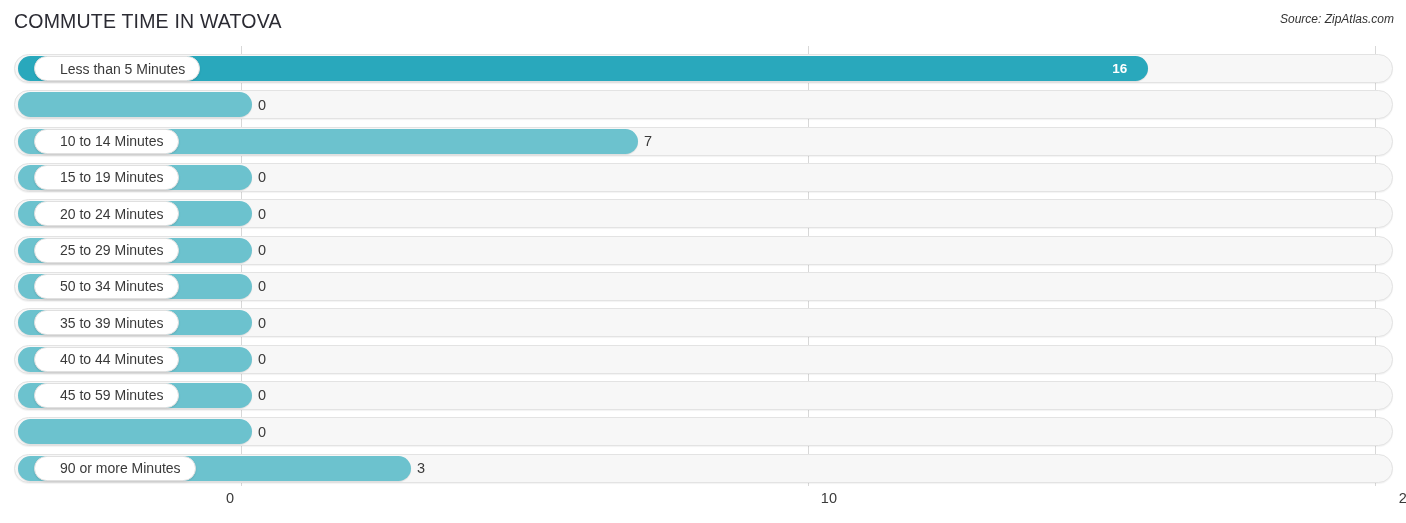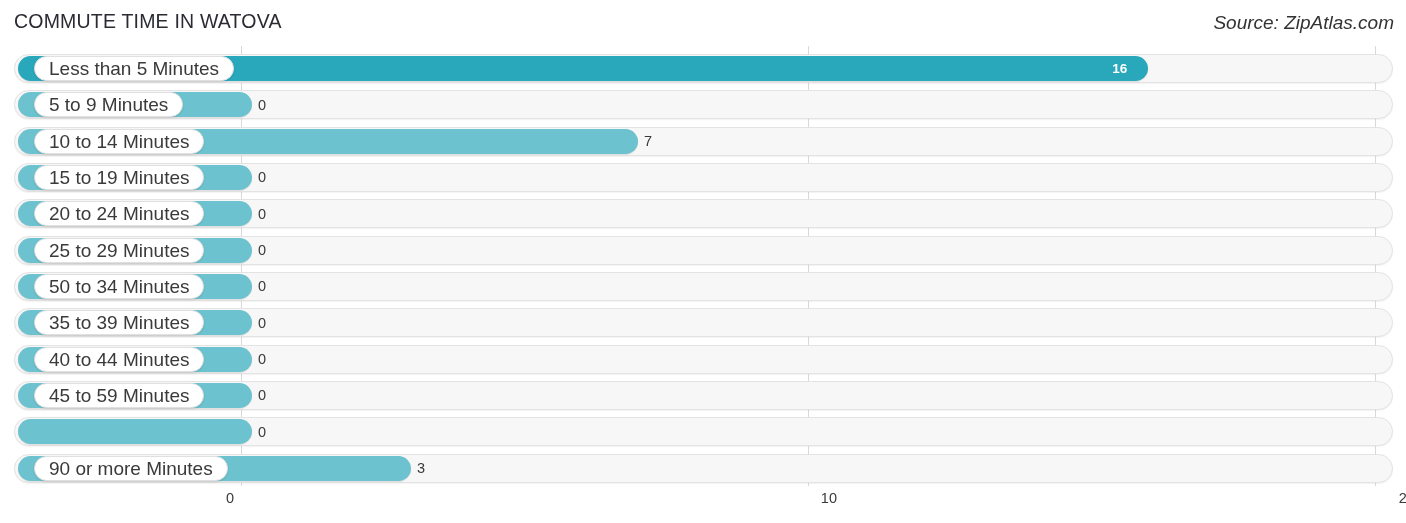--- a/index.html
+++ b/index.html
@@ -38,21 +38,21 @@
     font-size: 19.5px;
     font-weight: 400;
     letter-spacing: 0.2px;
     color: #2b2b33;
     white-space: nowrap;
   }
   .source-note {
     position: absolute;
     right: 12px;
     top: 12px;
-    font-size: 19px;
+    font-size: 12px;
     font-style: italic;
     color: #333333;
     white-space: nowrap;
     margin-left: 21px;
   }
 
   
   .plot {
     position: absolute;
     left: 0;
@@ -125,23 +125,24 @@
     border: 1px solid #e0e0e0;
     border-radius: 13px;
     box-sizing: border-box;
     display: flex;
     align-items: center;
     padding: 0 14px;
     white-space: nowrap;
     box-shadow: 0 1px 2px rgba(0,0,0,0.10);
   }
   .label-text {
-    font-size: 19px;
+    font-size: 14px;
     color: #3a3a3a;
     line-height: 1;
+    margin-left: 11px;
   }
 
   
   .value-out {
     position: absolute;
     top: 0;
     height: 29px;
     display: flex;
     align-items: center;
     font-size: 14.5px;
@@ -198,23 +199,20 @@
           <div class="track"></div>
           <div class="bar" style="width: 1130.2px; background: rgb(41, 168, 188);"></div>
           <div class="label-pill">
             <span class="label-text">Less than 5 Minutes</span>
           </div>
           <div class="value-in" style="left: 1098.2px;">16</div>
         </div>
         <div class="row" style="top: 44.33px;">
           <div class="track"></div>
           <div class="bar" style="width: 234px; background: rgb(108, 194, 206);"></div>
-          <div class="label-pill">
-            <span class="label-text">5 to 9 Minutes</span>
-          </div>
           <div class="value-out" style="left: 244px;">0</div>
         </div>
         <div class="row" style="top: 80.66px;">
           <div class="track"></div>
           <div class="bar" style="width: 619.9px; background: rgb(108, 194, 206);"></div>
           <div class="label-pill">
             <span class="label-text">10 to 14 Minutes</span>
           </div>
           <div class="value-out" style="left: 629.9px;">7</div>
         </div>

